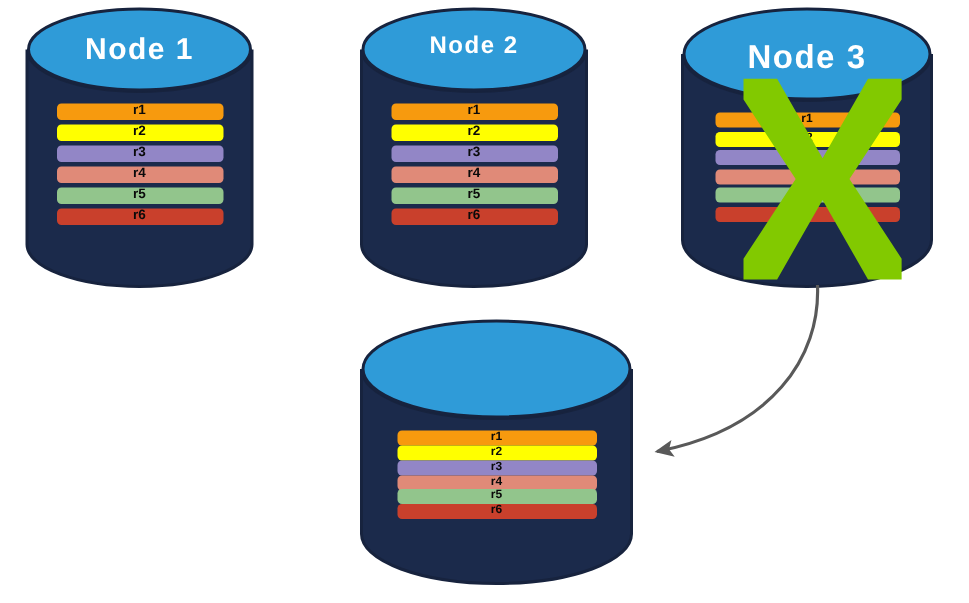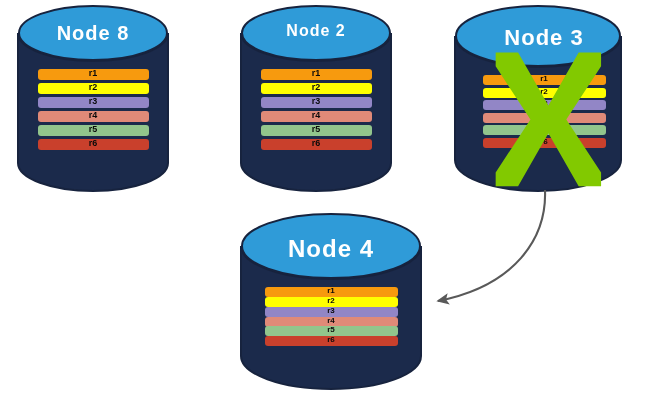--- a/index.html
+++ b/index.html
@@ -80,21 +80,21 @@
 <body>
 
 <div id="canvas">
 
   <div id="nodes-root">
       <div class="node" style="left: 18px; top: 5px; width: 150px; height: 186px;">
         <svg width="150" height="186" viewBox="0 0 150 186">
           <path d="M 0,28 L 0,158 A 75,28 0 0 0 150,158 L 150,28 A 75,28 0 0 1 0,28 Z" fill="#1B2A4B" stroke="#17233E" stroke-width="2"></path>
           <ellipse cx="75" cy="28" rx="74" ry="27" fill="#2F9BD8" stroke="#17233E" stroke-width="2"></ellipse>
         </svg>
-        <div class="node-title" style="top: 17px; font-size: 20px; color: rgb(255, 255, 255);">Node  8</div>
+        <div class="node-title" style="top: 17px; font-size: 20px; color: rgb(255, 255, 255);">Node  1</div>
         <div class="records" style="top: 64px;">
           <div class="record" style="width: 111px; height: 11px; line-height: 11px; margin-bottom: 3px; background: rgb(247, 154, 14); font-size: 9px; color: rgb(10, 10, 10);"><span>r1</span></div>
           <div class="record" style="width: 111px; height: 11px; line-height: 11px; margin-bottom: 3px; background: rgb(255, 255, 0); font-size: 9px; color: rgb(10, 10, 10);"><span>r2</span></div>
           <div class="record" style="width: 111px; height: 11px; line-height: 11px; margin-bottom: 3px; background: rgb(146, 134, 198); font-size: 9px; color: rgb(10, 10, 10);"><span>r3</span></div>
           <div class="record" style="width: 111px; height: 11px; line-height: 11px; margin-bottom: 3px; background: rgb(224, 138, 120); font-size: 9px; color: rgb(10, 10, 10);"><span>r4</span></div>
           <div class="record" style="width: 111px; height: 11px; line-height: 11px; margin-bottom: 3px; background: rgb(146, 197, 140); font-size: 9px; color: rgb(10, 10, 10);"><span>r5</span></div>
           <div class="record" style="width: 111px; height: 11px; line-height: 11px; margin-bottom: 3px; background: rgb(201, 64, 44); font-size: 9px; color: rgb(10, 10, 10);"><span>r6</span></div>
         </div>
       </div>
       <div class="node" style="left: 241px; top: 5px; width: 150px; height: 186px;">
@@ -105,21 +105,21 @@
         <div class="node-title" style="top: 17px; font-size: 16px; color: rgb(255, 255, 255);">Node  2</div>
         <div class="records" style="top: 64px;">
           <div class="record" style="width: 111px; height: 11px; line-height: 11px; margin-bottom: 3px; background: rgb(247, 154, 14); font-size: 9px; color: rgb(10, 10, 10);"><span>r1</span></div>
           <div class="record" style="width: 111px; height: 11px; line-height: 11px; margin-bottom: 3px; background: rgb(255, 255, 0); font-size: 9px; color: rgb(10, 10, 10);"><span>r2</span></div>
           <div class="record" style="width: 111px; height: 11px; line-height: 11px; margin-bottom: 3px; background: rgb(146, 134, 198); font-size: 9px; color: rgb(10, 10, 10);"><span>r3</span></div>
           <div class="record" style="width: 111px; height: 11px; line-height: 11px; margin-bottom: 3px; background: rgb(224, 138, 120); font-size: 9px; color: rgb(10, 10, 10);"><span>r4</span></div>
           <div class="record" style="width: 111px; height: 11px; line-height: 11px; margin-bottom: 3px; background: rgb(146, 197, 140); font-size: 9px; color: rgb(10, 10, 10);"><span>r5</span></div>
           <div class="record" style="width: 111px; height: 11px; line-height: 11px; margin-bottom: 3px; background: rgb(201, 64, 44); font-size: 9px; color: rgb(10, 10, 10);"><span>r6</span></div>
         </div>
       </div>
-      <div class="node" style="left: 455px; top: 5px; width: 166px; height: 186px; padding-left: 12px;">
+      <div class="node" style="left: 455px; top: 5px; width: 166px; height: 186px;">
         <svg width="166" height="186" viewBox="0 0 166 186">
           <path d="M 0,31 L 0,155 A 83,31 0 0 0 166,155 L 166,31 A 83,31 0 0 1 0,31 Z" fill="#1B2A4B" stroke="#17233E" stroke-width="2"></path>
           <ellipse cx="83" cy="31" rx="82" ry="30" fill="#2F9BD8" stroke="#17233E" stroke-width="2"></ellipse>
         </svg>
         <div class="node-title" style="top: 20px; font-size: 22px; color: rgb(255, 255, 255);">Node  3</div>
         <div class="records" style="top: 70px;">
           <div class="record" style="width: 123px; height: 10px; line-height: 10px; margin-bottom: 2.5px; background: rgb(247, 154, 14); font-size: 8px; color: rgb(10, 10, 10);"><span>r1</span></div>
           <div class="record" style="width: 123px; height: 10px; line-height: 10px; margin-bottom: 2.5px; background: rgb(255, 255, 0); font-size: 8px; color: rgb(10, 10, 10);"><span>r2</span></div>
           <div class="record" style="width: 123px; height: 10px; line-height: 10px; margin-bottom: 2.5px; background: rgb(146, 134, 198); font-size: 8px; color: rgb(10, 10, 10);"><span>r3</span></div>
           <div class="record" style="width: 123px; height: 10px; line-height: 10px; margin-bottom: 2.5px; background: rgb(224, 138, 120); font-size: 8px; color: rgb(10, 10, 10);"><span>r4</span></div>
@@ -128,21 +128,20 @@
         </div>
         <svg width="166" height="186" viewBox="0 0 166 186" class="xmark">
           <path d="M 40.67,47.43 L 63.08,47.43 L 93.375,100.4958 L 123.67000000000002,47.43 L 146.08,47.43 L 146.08,61.3242 L 111.303,114.39 L 146.08,167.45579999999998 L 146.08,181.35 L 123.67000000000002,181.35 L 93.375,128.2842 L 63.08,181.35 L 40.67,181.35 L 40.67,167.45579999999998 L 75.447,114.39 L 40.67,61.3242 Z" fill="#82C900"></path>
         </svg>
       </div>
       <div class="node" style="left: 241px; top: 213px; width: 180px; height: 176px;">
         <svg width="180" height="176" viewBox="0 0 180 176">
           <path d="M 0,33 L 0,143 A 90,33 0 0 0 180,143 L 180,33 A 90,33 0 0 1 0,33 Z" fill="#1B2A4B" stroke="#17233E" stroke-width="2"></path>
           <ellipse cx="90" cy="33" rx="89" ry="32" fill="#2F9BD8" stroke="#17233E" stroke-width="2"></ellipse>
         </svg>
-        <div class="node-title" style="top: 22px; font-size: 24px; color: rgb(255, 255, 255);">Node  4</div>
         <div class="records" style="top: 74px;">
           <div class="record" style="width: 133px; height: 10px; line-height: 10px; margin-bottom: -0.166667px; background: rgb(247, 154, 14); font-size: 8px; color: rgb(10, 10, 10);"><span>r1</span></div>
           <div class="record" style="width: 133px; height: 10px; line-height: 10px; margin-bottom: -0.166667px; background: rgb(255, 255, 0); font-size: 8px; color: rgb(10, 10, 10);"><span>r2</span></div>
           <div class="record" style="width: 133px; height: 10px; line-height: 10px; margin-bottom: -0.166667px; background: rgb(146, 134, 198); font-size: 8px; color: rgb(10, 10, 10);"><span>r3</span></div>
           <div class="record" style="width: 133px; height: 10px; line-height: 10px; margin-bottom: -0.166667px; background: rgb(224, 138, 120); font-size: 8px; color: rgb(10, 10, 10);"><span>r4</span></div>
           <div class="record" style="width: 133px; height: 10px; line-height: 10px; margin-bottom: -0.166667px; background: rgb(146, 197, 140); font-size: 8px; color: rgb(10, 10, 10);"><span>r5</span></div>
           <div class="record" style="width: 133px; height: 10px; line-height: 10px; margin-bottom: -0.166667px; background: rgb(201, 64, 44); font-size: 8px; color: rgb(10, 10, 10);"><span>r6</span></div>
         </div>
       </div>
     </div>

